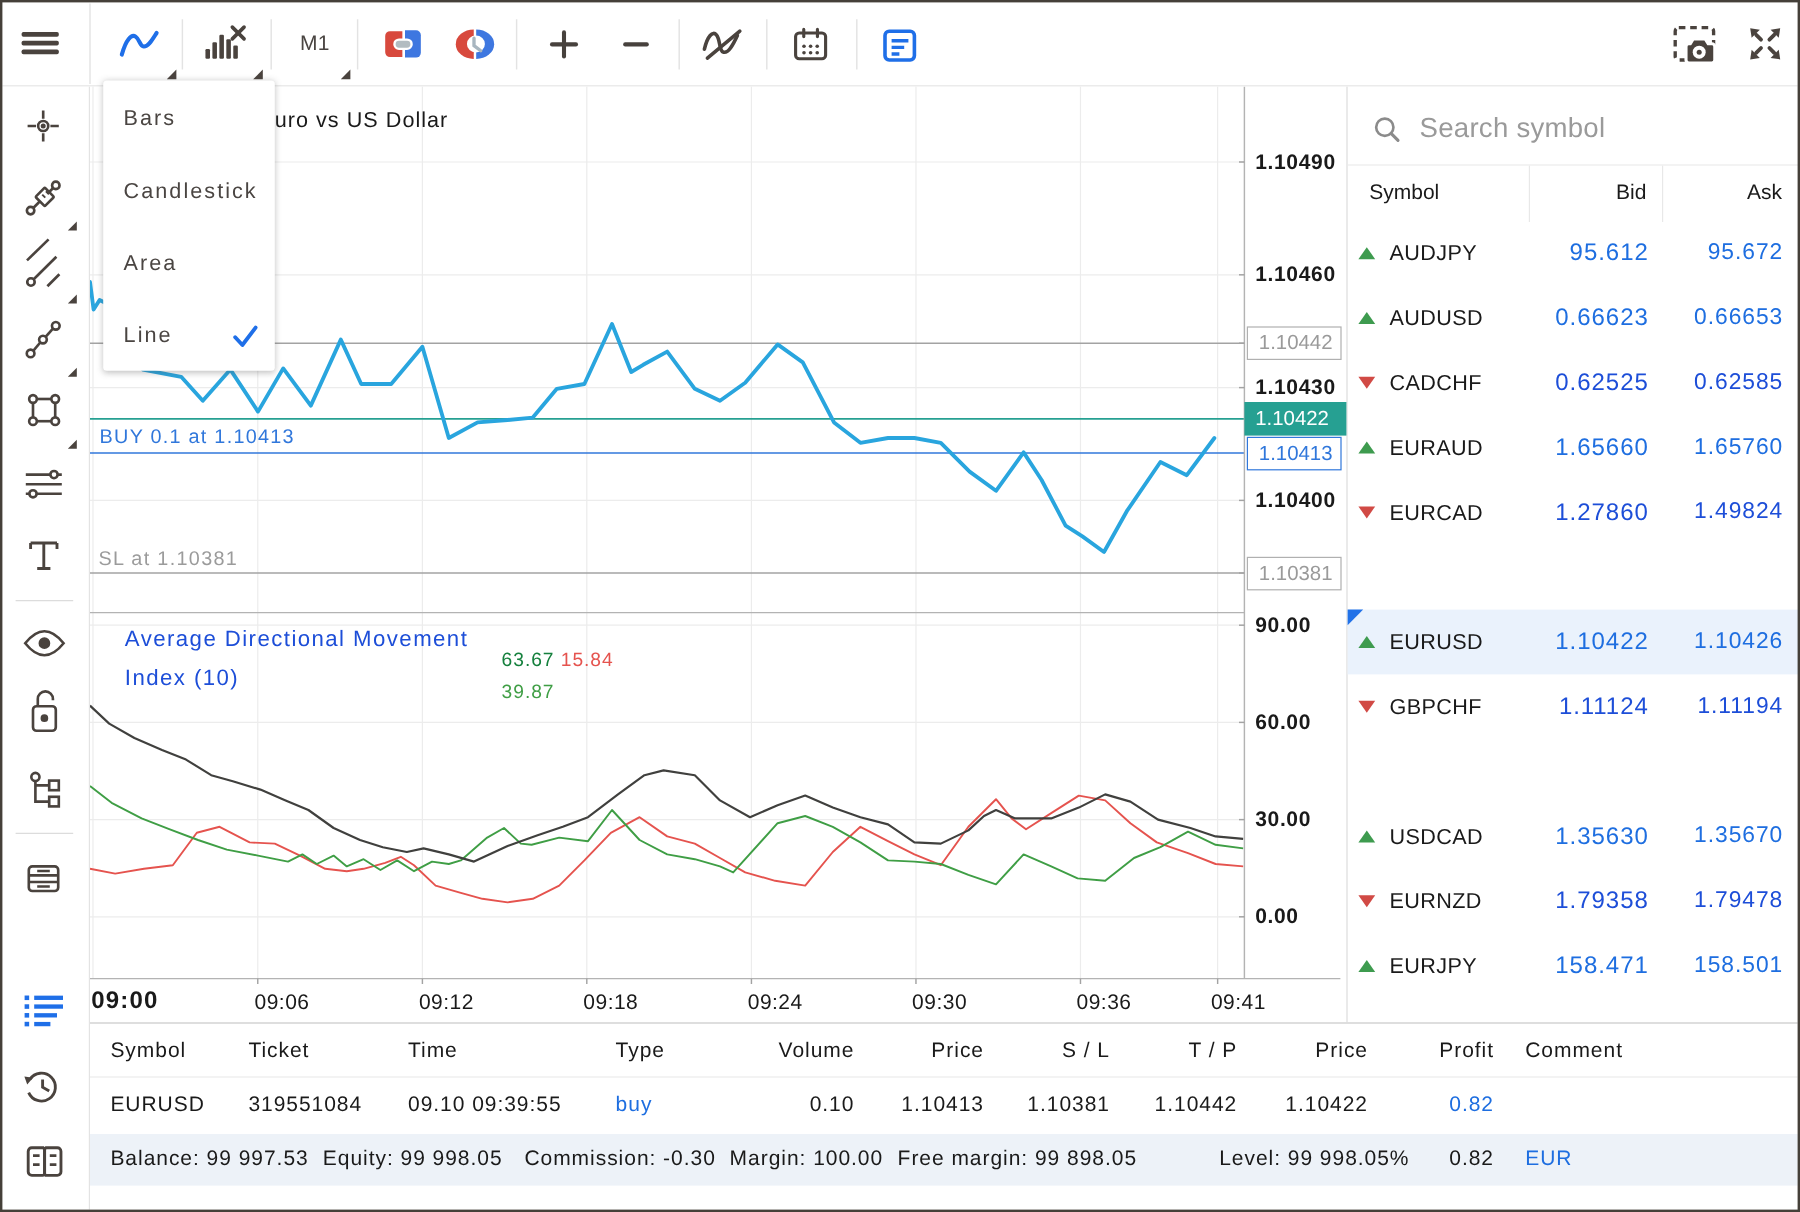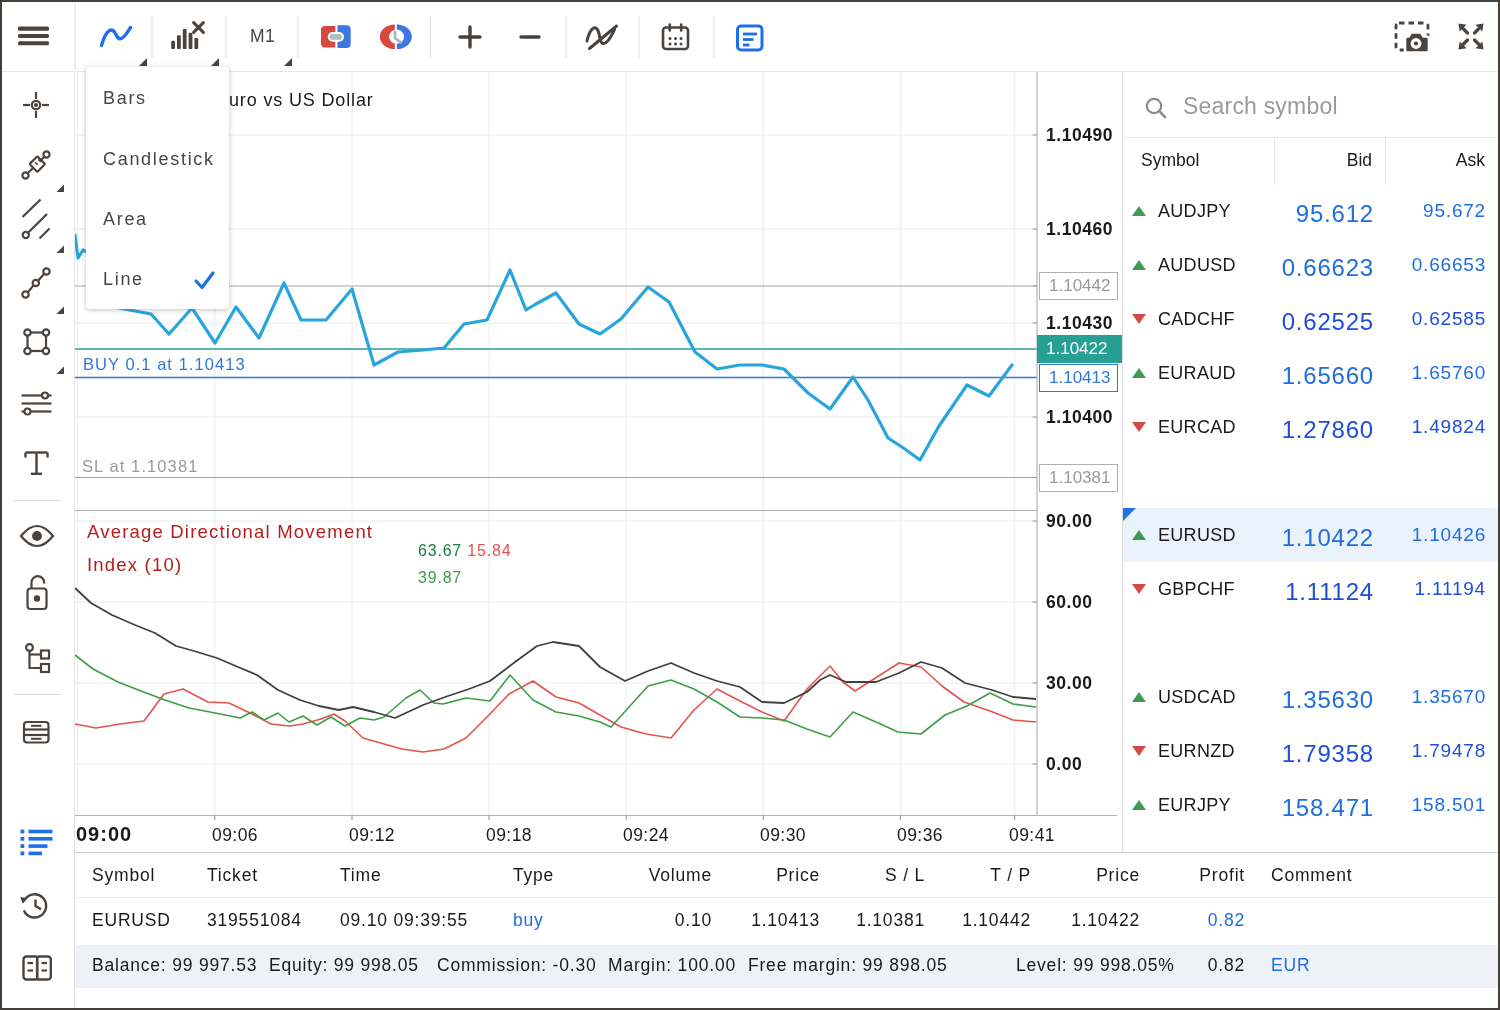--- a/index.html
+++ b/index.html
@@ -28,33 +28,33 @@
 #rhead .sep1, #rhead .sep2 { position:absolute; top:0; width:1px; height:47px; background:#e8e8e8; }
 #rhead .sep1 { left:151px; }
 #rhead .sep2 { left:262px; }
 .symrow { position:absolute; left:0; width:376px; height:54px; }
 .symrow.sel { background:#eaf2fc; }
 .corner { position:absolute; left:0; top:0; width:0; height:0; border-top:13px solid #2272e8; border-right:13px solid transparent; }
 .arr { position:absolute; left:9px; top:22px; width:0; height:0; }
 .arr.up { border-left:7px solid transparent; border-right:7px solid transparent; border-bottom:10px solid #3e9b4f; }
 .arr.dn { border-left:7px solid transparent; border-right:7px solid transparent; border-top:10px solid #d14a45; }
 .sname { position:absolute; left:35px; top:17px; font-size:18px; color:#1a1a1a; letter-spacing:0.3px; }
-.bid { position:absolute; right:125px; top:16px; font-size:24px; letter-spacing:0.8px; }
+.bid { position:absolute; right:125px; top:16px; font-size:20px; letter-spacing:0.8px; }
 .ask { position:absolute; right:13px; top:16px; font-size:19px; letter-spacing:0.8px; }
 .blue { color:#1e6ee0; }
 .red { color:#1d4ed8; }
 #btable { position:absolute; left:2px; top:852px; width:1496px; height:156px; background:#fff; }
 #btable .topline { position:absolute; left:73px; top:0; right:0; height:1px; background:#c9c9c9; }
 #btable .hline { position:absolute; left:73px; top:45px; right:0; height:1px; background:#ececec; }
 .bcell { position:absolute; font-size:17.5px; color:#1a1a1a; white-space:nowrap; letter-spacing:0.8px; }
 #balrow { position:absolute; left:73px; top:93px; right:0; height:43px; background:#edf2f8; }
 .buy { color:#1e6ee0; }
 #buylab { position:absolute; left:83px; top:355px; font-size:16.5px; color:#3077db; letter-spacing:1.05px; z-index:2; }
 #sllab { position:absolute; left:82px; top:457px; font-size:16.5px; color:#9b9b9b; letter-spacing:1.1px; z-index:2; }
-#adxleg { position:absolute; left:87px; top:515px; font-size:18.5px; color:#b91c1c; letter-spacing:1.2px; line-height:33px; z-index:2; }
+#adxleg { position:absolute; left:104px; top:515px; font-size:18.5px; color:#1d4ed8; letter-spacing:1.2px; line-height:33px; z-index:2; }
 #adxvals { position:absolute; left:418px; top:538px; font-size:16px; letter-spacing:0.8px; line-height:26.5px; z-index:2; }
 </style></head>
 <body>
 <div id="frame"></div>
 <div id="toolbar"></div>
 <div id="sidebar"></div>
 
 <svg width="1496" height="70" viewBox="2 2 1496 70" style="position:absolute;left:2px;top:2px;z-index:10">
 
 <rect x="18" y="26.6" width="31" height="4.1" rx="1.5" fill="#4a433e"></rect>

